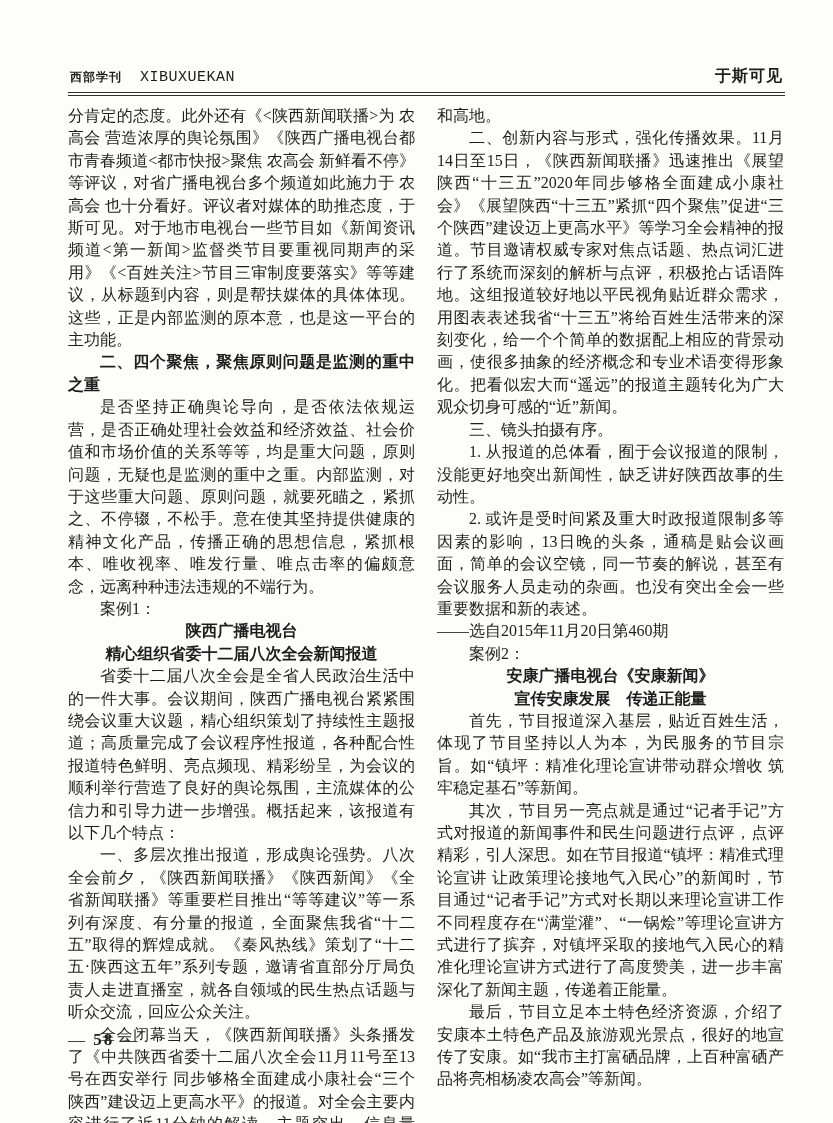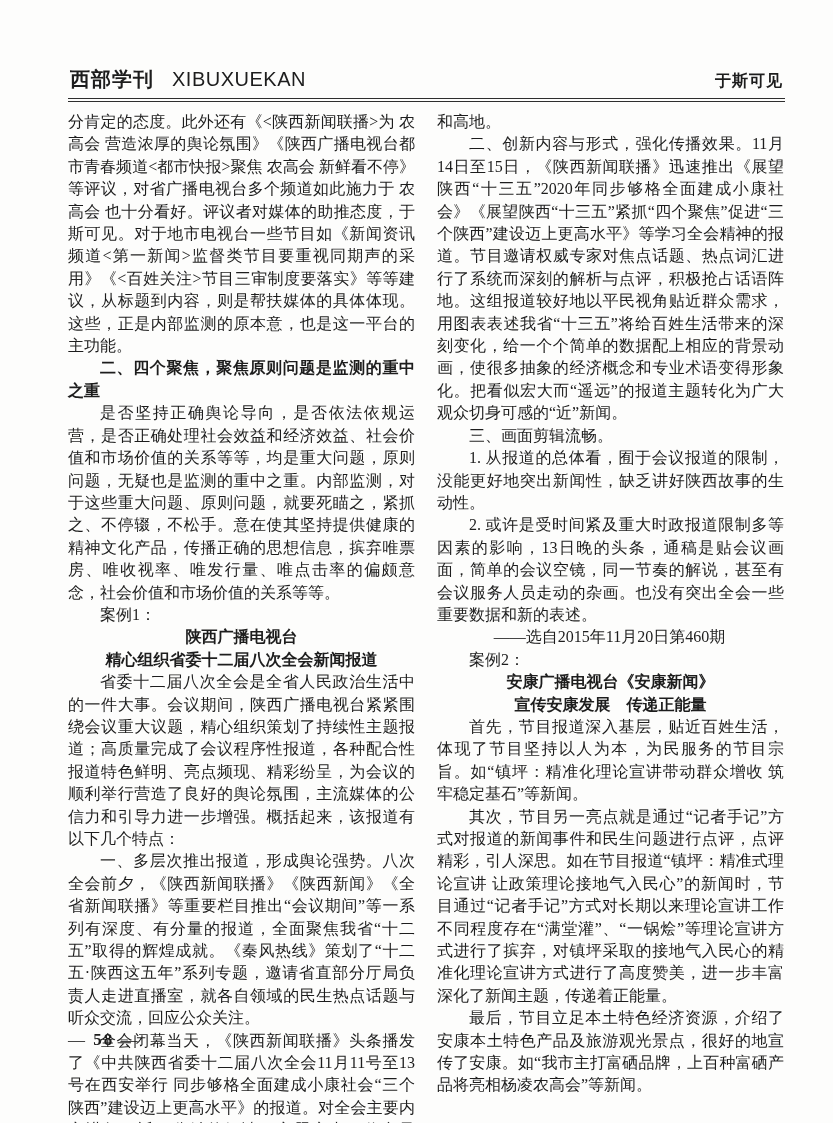--- a/index.html
+++ b/index.html
@@ -26,26 +26,26 @@
   
   .running-head {
     display: flex;
     justify-content: space-between;
     align-items: baseline;
     padding: 0 2px 5px 2px;
   }
   .journal-cn {
     font-family: "Liberation Sans", "DejaVu Sans", sans-serif;
     font-weight: 700;
-    font-size: 20px;
+    font-size: 12px;
     letter-spacing: 1px;
   }
   .journal-en {
-    font-family: Liberation Sans, sans-serif;
-    font-size: 20px;
+    font-family: Liberation Mono, monospace;
+    font-size: 15px;
     margin-left: 14px;
     letter-spacing: 0.5px;
   }
   .column-label {
     font-family: "Liberation Sans", "DejaVu Sans", sans-serif;
     font-weight: 700;
     font-size: 16px;
     letter-spacing: 1px;
   }
   .head-rules {
@@ -75,21 +75,21 @@
   .section-heading {
     font-family: "Liberation Sans", "DejaVu Sans", sans-serif;
     font-weight: 700;
   }
   .case-title {
     font-family: "Liberation Sans", "DejaVu Sans", sans-serif;
     font-weight: 700;
     text-align: center;
   }
   .source-line {
-    text-align: center;
+    text-align: left;
     padding-right: 2px;
   }
 
   
   .page-footer {
     position: absolute;
     left: 68px;
     top: 1030px;
     font-size: 17px;
     letter-spacing: 2px;
@@ -108,32 +108,32 @@
         <span class="journal-en">XIBUXUEKAN</span>
       </div>
       <span class="column-label">于斯可见</span>
     </div>
     <div class="head-rules"></div>
 
     <div class="columns">
       <div class="column">
           <p class="paragraph">分肯定的态度。此外还有《&lt;陕西新闻联播&gt;为 农高会 营造浓厚的舆论氛围》《陕西广播电视台都市青春频道&lt;都市快报&gt;聚焦 农高会 新鲜看不停》等评议，对省广播电视台多个频道如此施力于 农高会 也十分看好。评议者对媒体的助推态度，于斯可见。对于地市电视台一些节目如《新闻资讯频道&lt;第一新闻&gt;监督类节目要重视同期声的采用》《&lt;百姓关注&gt;节目三审制度要落实》等等建议，从标题到内容，则是帮扶媒体的具体体现。这些，正是内部监测的原本意，也是这一平台的主功能。</p>
           <p class="section-heading indent">二、四个聚焦，聚焦原则问题是监测的重中之重</p>
-          <p class="paragraph indent">是否坚持正确舆论导向，是否依法依规运营，是否正确处理社会效益和经济效益、社会价值和市场价值的关系等等，均是重大问题，原则问题，无疑也是监测的重中之重。内部监测，对于这些重大问题、原则问题，就要死瞄之，紧抓之、不停辍，不松手。意在使其坚持提供健康的精神文化产品，传播正确的思想信息，摈弃唯票房、唯收视率、唯发行量、唯点击率的偏颇意念，社会价值和市场价值的关系等等。</p>
+          <p class="paragraph indent">是否坚持正确舆论导向，是否依法依规运营，是否正确处理社会效益和经济效益、社会价值和市场价值的关系等等，均是重大问题，原则问题，无疑也是监测的重中之重。内部监测，对于这些重大问题、原则问题，就要死瞄之，紧抓之、不停辍，不松手。意在使其坚持提供健康的精神文化产品，传播正确的思想信息，紧抓根本、唯收视率、唯发行量、唯点击率的偏颇意念，远离种种违法违规的不端行为。</p>
           <p class="paragraph indent">案例1：</p>
           <p class="case-title">陕西广播电视台</p>
           <p class="case-title">精心组织省委十二届八次全会新闻报道</p>
           <p class="paragraph indent">省委十二届八次全会是全省人民政治生活中的一件大事。会议期间，陕西广播电视台紧紧围绕会议重大议题，精心组织策划了持续性主题报道；高质量完成了会议程序性报道，各种配合性报道特色鲜明、亮点频现、精彩纷呈，为会议的顺利举行营造了良好的舆论氛围，主流媒体的公信力和引导力进一步增强。概括起来，该报道有以下几个特点：</p>
-          <p class="paragraph indent">一、多层次推出报道，形成舆论强势。八次全会前夕，《陕西新闻联播》《陕西新闻》《全省新闻联播》等重要栏目推出“会议期间”等一系列有深度、有分量的报道，全面聚焦我省“十二五”取得的辉煌成就。《秦风热线》策划了“十二五·陕西这五年”系列专题，邀请省直部分厅局负责人走进直播室，就各自领域的民生热点话题与听众交流，回应公众关注。</p>
+          <p class="paragraph indent">一、多层次推出报道，形成舆论强势。八次全会前夕，《陕西新闻联播》《陕西新闻》《全省新闻联播》等重要栏目推出“等等建议”等一系列有深度、有分量的报道，全面聚焦我省“十二五”取得的辉煌成就。《秦风热线》策划了“十二五·陕西这五年”系列专题，邀请省直部分厅局负责人走进直播室，就各自领域的民生热点话题与听众交流，回应公众关注。</p>
           <p class="paragraph indent">全会闭幕当天，《陕西新闻联播》头条播发了《中共陕西省委十二届八次全会11月11号至13号在西安举行 同步够格全面建成小康社会“三个陕西”建设迈上更高水平》的报道。对全会主要内容进行了近11分钟的解读，主题突出、信息量大，全面、准确地将全会精神传播给社会各界。报道时长、编排顺序等都与新闻本身的重要性相匹配，镜头拍摄有序，画面剪辑流畅，字音无误。符合重大时政报道的要求，占领了舆论引导的先机</p>
         </div>
       <div class="column">
           <p class="paragraph">和高地。</p>
           <p class="paragraph indent">二、创新内容与形式，强化传播效果。11月14日至15日，《陕西新闻联播》迅速推出《展望陕西“十三五”2020年同步够格全面建成小康社会》《展望陕西“十三五”紧抓“四个聚焦”促进“三个陕西”建设迈上更高水平》等学习全会精神的报道。节目邀请权威专家对焦点话题、热点词汇进行了系统而深刻的解析与点评，积极抢占话语阵地。这组报道较好地以平民视角贴近群众需求，用图表表述我省“十三五”将给百姓生活带来的深刻变化，给一个个简单的数据配上相应的背景动画，使很多抽象的经济概念和专业术语变得形象化。把看似宏大而“遥远”的报道主题转化为广大观众切身可感的“近”新闻。</p>
-          <p class="paragraph indent">三、画面剪辑流畅。</p>
+          <p class="paragraph indent">三、镜头拍摄有序。</p>
           <p class="paragraph indent">1. 从报道的总体看，囿于会议报道的限制，没能更好地突出新闻性，缺乏讲好陕西故事的生动性。</p>
           <p class="paragraph indent">2. 或许是受时间紧及重大时政报道限制多等因素的影响，13日晚的头条，通稿是贴会议画面，简单的会议空镜，同一节奏的解说，甚至有会议服务人员走动的杂画。也没有突出全会一些重要数据和新的表述。</p>
           <p class="source-line">——选自2015年11月20日第460期</p>
           <p class="paragraph indent">案例2：</p>
           <p class="case-title">安康广播电视台《安康新闻》</p>
           <p class="case-title">宣传安康发展　传递正能量</p>
           <p class="paragraph indent">首先，节目报道深入基层，贴近百姓生活，体现了节目坚持以人为本，为民服务的节目宗旨。如“镇坪：精准化理论宣讲带动群众增收 筑牢稳定基石”等新闻。</p>
           <p class="paragraph indent">其次，节目另一亮点就是通过“记者手记”方式对报道的新闻事件和民生问题进行点评，点评精彩，引人深思。如在节目报道“镇坪：精准式理论宣讲 让政策理论接地气入民心”的新闻时，节目通过“记者手记”方式对长期以来理论宣讲工作不同程度存在“满堂灌”、“一锅烩”等理论宣讲方式进行了摈弃，对镇坪采取的接地气入民心的精准化理论宣讲方式进行了高度赞美，进一步丰富深化了新闻主题，传递着正能量。</p>
           <p class="paragraph indent">最后，节目立足本土特色经济资源，介绍了安康本土特色产品及旅游观光景点，很好的地宣传了安康。如“我市主打富硒品牌，上百种富硒产品将亮相杨凌农高会”等新闻。</p>
         </div>

